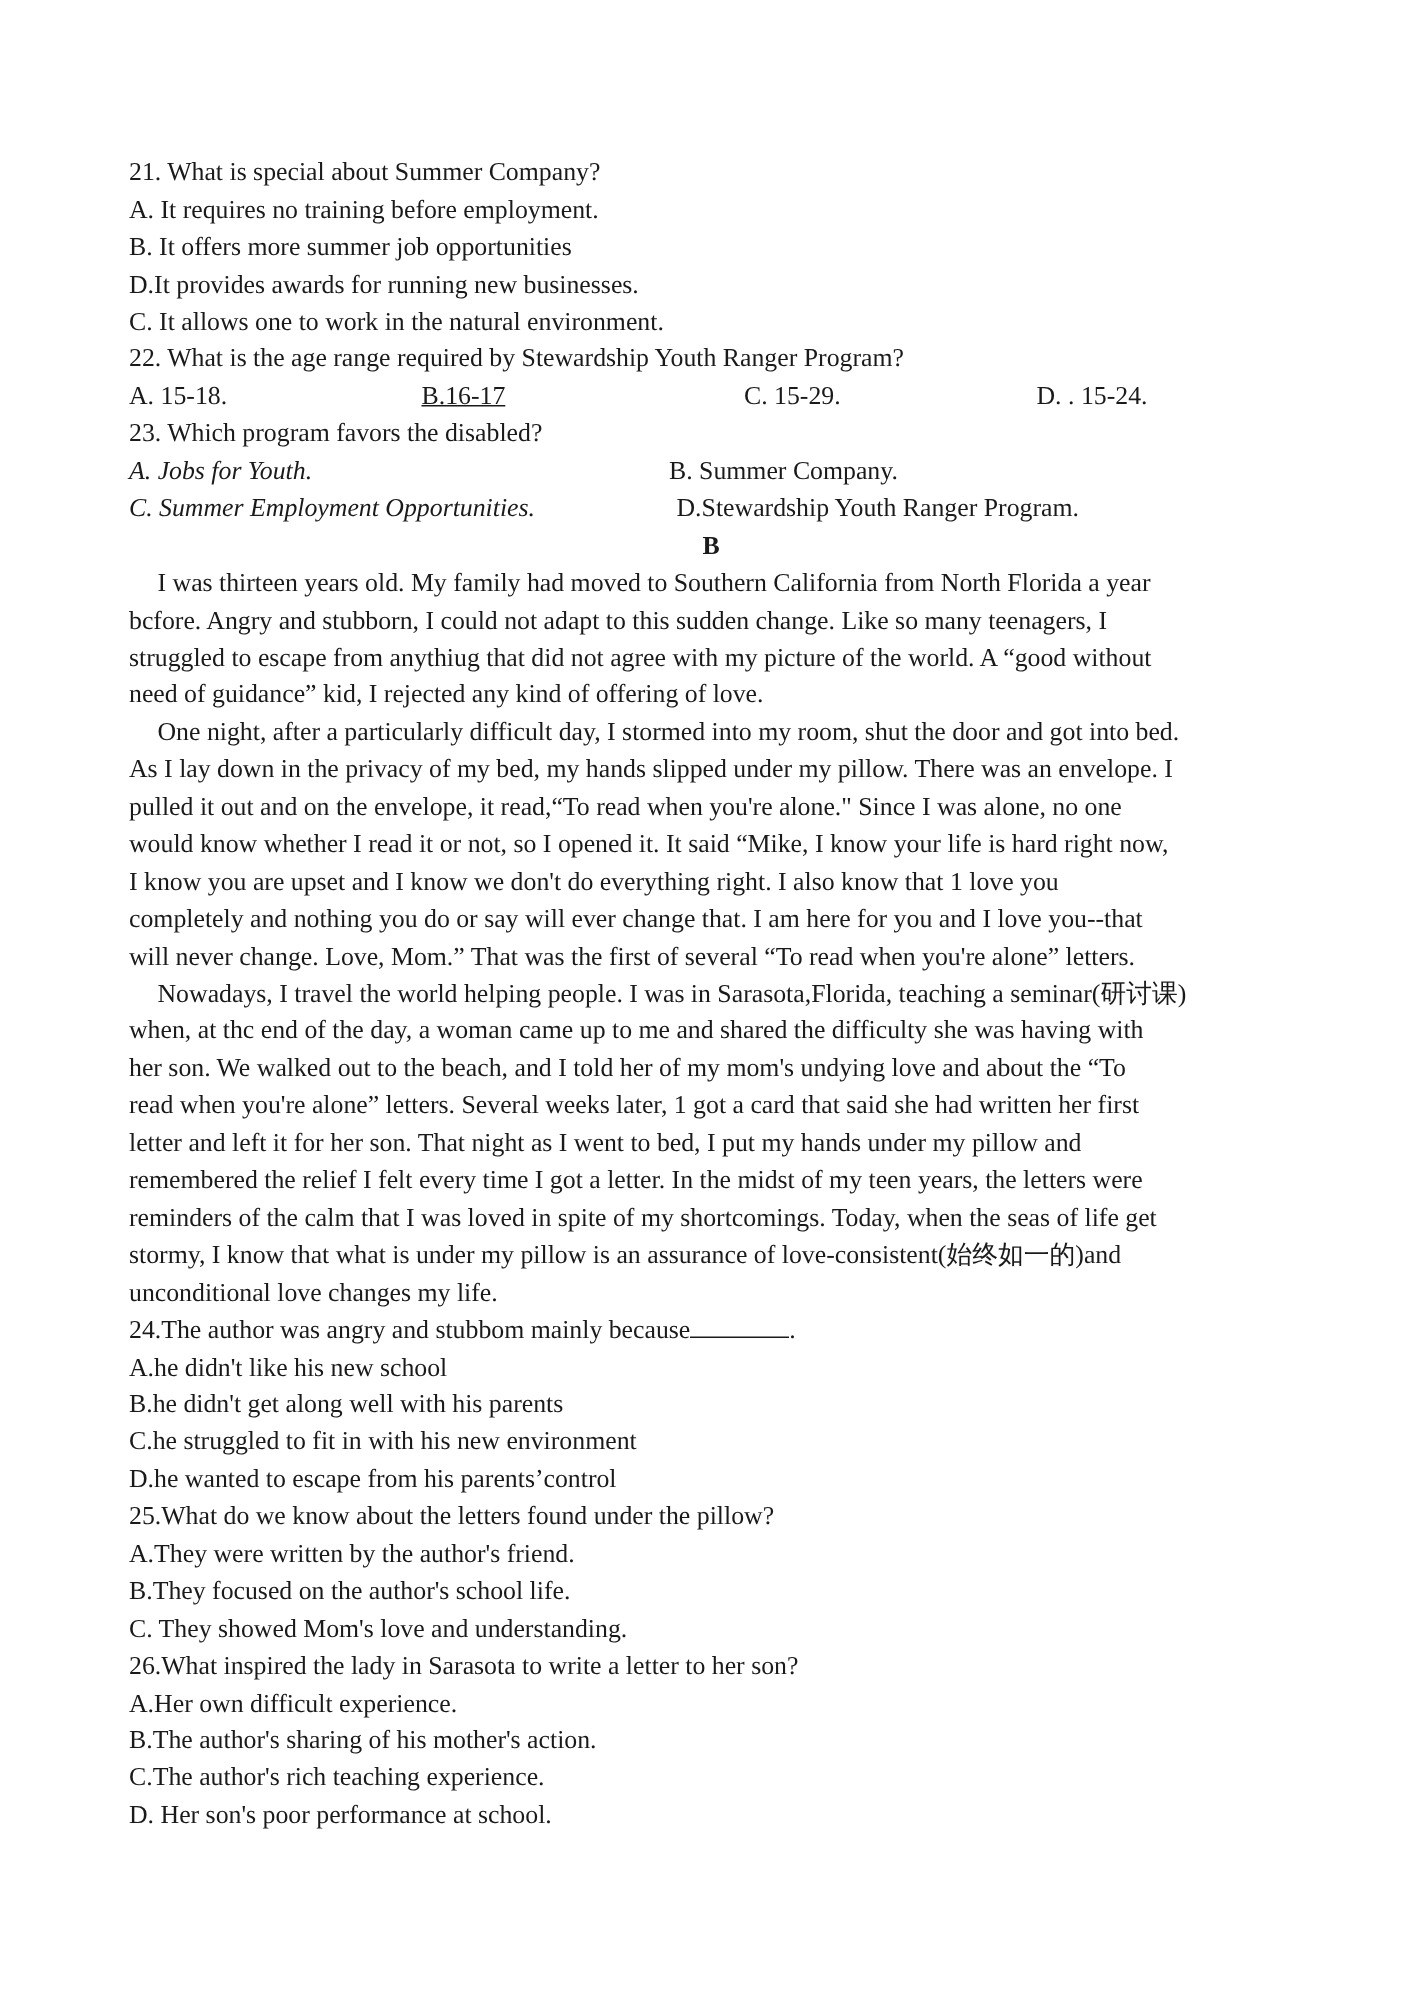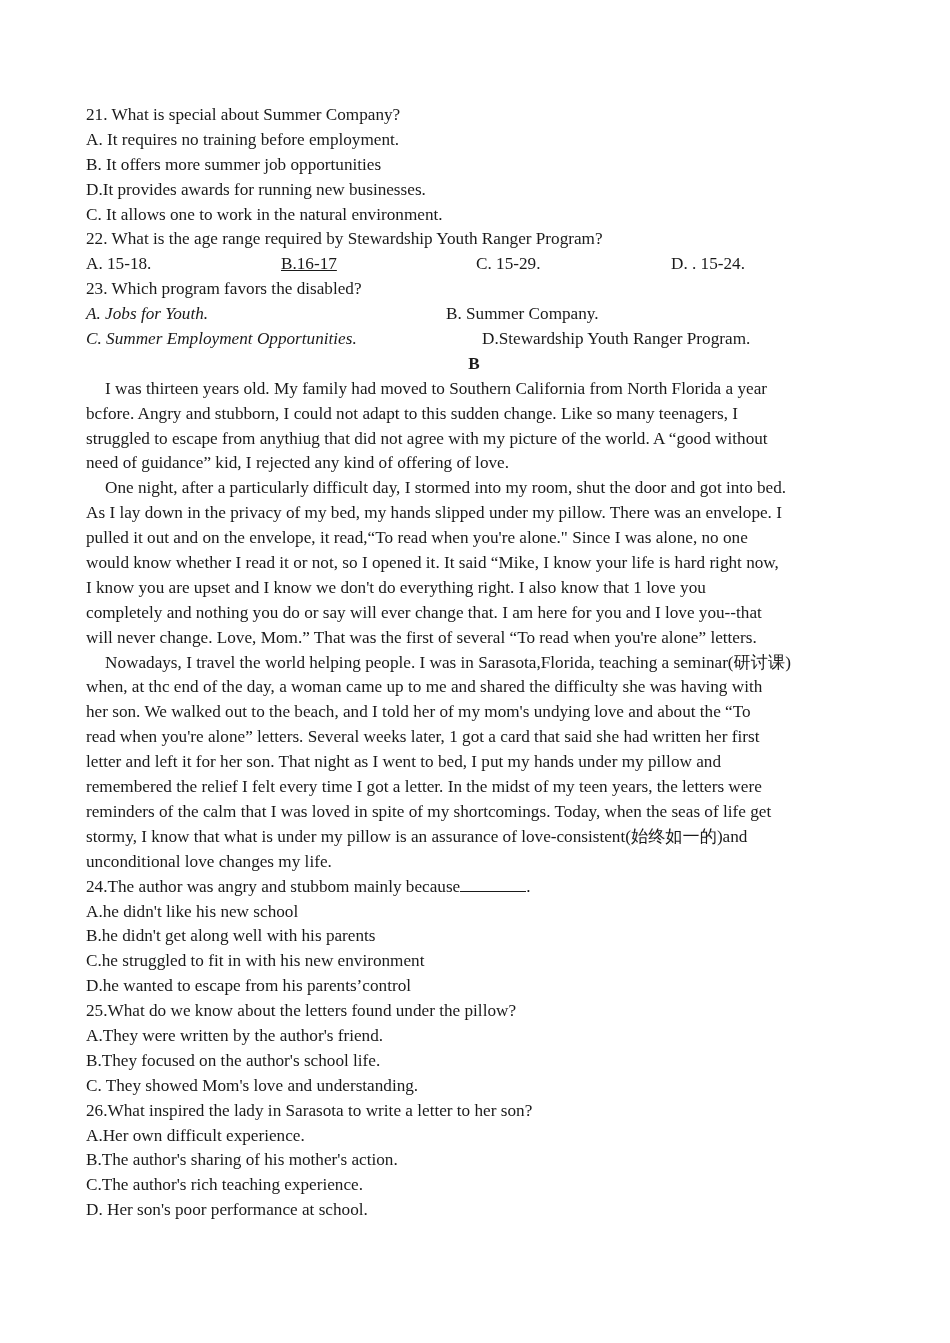--- a/index.html
+++ b/index.html
@@ -28,28 +28,28 @@
       height: 24.9px;
     }
     .row4 {
       display: flex;
       height: 24.9px;
       white-space: nowrap;
       align-items: center;
     }
     .row4 .c1 { width: 195px; }
     .row4 .c2 { width: 195px; text-decoration: underline; }
-    .row4 .c3 { width: 195px; }
+    .row4 .c3 { width: 195px; margin-left: 20px; }
     .row2 {
       display: flex;
       height: 24.9px;
       white-space: nowrap;
     }
     .row2 .c1 { width: 360px; font-style: italic; }
-    .row2 .c2.shift { padding-left: 5px; margin-left: 31px; }
+    .row2 .c2.shift { padding-left: 5px; }
     .section-heading {
       text-align: center;
       font-weight: bold;
       height: 24.9px;
       padding-left: 0;
       width: 776px;
     }
     .para {
       white-space: normal;
     }

